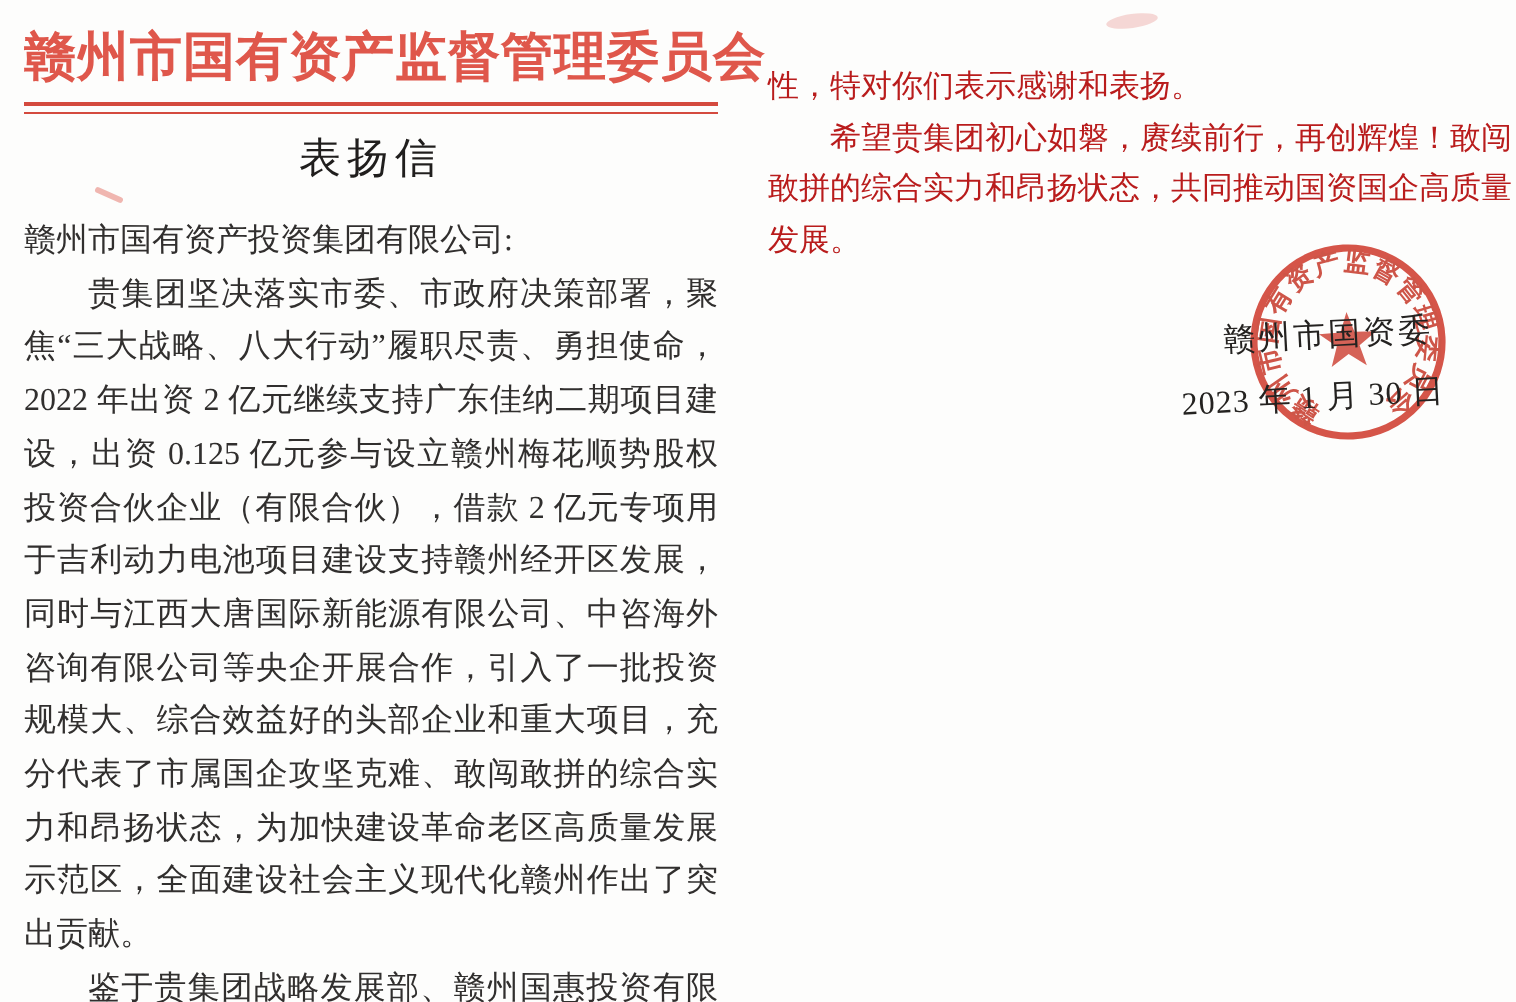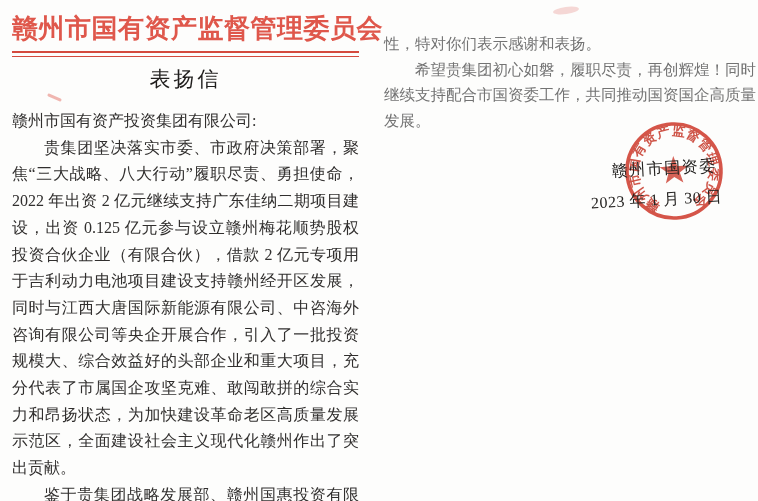--- a/index.html
+++ b/index.html
@@ -17,21 +17,21 @@
   .letter-title{
     text-align:center;font-weight:normal;font-size:21px;color:#201e1d;
     margin:10px 0 0 0;letter-spacing:3px;line-height:24px;
   }
   .body-left{margin-top:17px;font-size:16px;line-height:26.7px;text-align:justify;color:#312f2e;}
   .body-left p{margin:0;}
   .indent{text-indent:2em;}
   
   .col-right{
     position:absolute;left:384px;top:31px;width:372px;
-    font-size:15.5px;line-height:25.5px;text-align:justify;color:#737373;
+    font-size:15.5px;line-height:25.5px;text-align:justify;color:#b91c1c;
   }
   .col-right p{margin:0;}
   
   .sig{position:absolute;left:590px;top:158px;width:170px;transform:rotate(-3deg);color:#242220;}
   .sig-name{width:150px;text-align:center;font-size:16px;letter-spacing:1.5px;line-height:20px;}
   .sig-date{margin-top:11px;font-size:16px;letter-spacing:0.5px;white-space:nowrap;line-height:20px;}
   
   .seal{
     position:absolute;left:624px;top:121px;width:100px;height:100px;
     mix-blend-mode:multiply;opacity:0.92;transform:rotate(-3deg);
@@ -57,21 +57,21 @@
     <h2 class="letter-title">表扬信</h2>
     <div class="body-left">
       <p>赣州市国有资产投资集团有限公司:</p>
       <p class="indent">贵集团坚决落实市委、市政府决策部署，聚焦“三大战略、八大行动”履职尽责、勇担使命，2022 年出资 2 亿元继续支持广东佳纳二期项目建设，出资 0.125 亿元参与设立赣州梅花顺势股权投资合伙企业（有限合伙），借款 2 亿元专项用于吉利动力电池项目建设支持赣州经开区发展，同时与江西大唐国际新能源有限公司、中咨海外咨询有限公司等央企开展合作，引入了一批投资规模大、综合效益好的头部企业和重大项目，充分代表了市属国企攻坚克难、敢闯敢拼的综合实力和昂扬状态，为加快建设革命老区高质量发展示范区，全面建设社会主义现代化赣州作出了突出贡献。</p>
       <p class="indent">鉴于贵集团战略发展部、赣州国惠投资有限公司、赣州市国资工业投资管理有限公司在招商引资工作中的突出表现，为进一步提高市属国有企业干事创业的积极</p>
     </div>
   </div>
 
   <div class="col-right">
     <p>性，特对你们表示感谢和表扬。</p>
-    <p class="indent">希望贵集团初心如磐，履职尽责，再创辉煌！同时继续支持配合市国资委工作，共同推动国资国企高质量发展。</p>
+    <p class="indent">希望贵集团初心如磐，赓续前行，再创辉煌！敢闯敢拼的综合实力和昂扬状态，共同推动国资国企高质量发展。</p>
   </div>
 
   <div class="seal">
     <svg width="100" height="100" viewBox="0 0 100 100">
       <circle cx="50" cy="50" r="47" fill="none" stroke="#d4473a" stroke-width="3.6"></circle>
       <defs>
         <path id="sealArc" d="M 34.8 82.6 A 36 36 0 1 1 65.2 82.6" fill="none"></path>
       </defs>
       <text fill="#cc4639" font-size="13" font-weight="bold" letter-spacing="0.8" font-family="Liberation Serif, DejaVu Serif, serif">
         <textPath href="#sealArc" startOffset="0">赣州市国有资产监督管理委员会</textPath>

